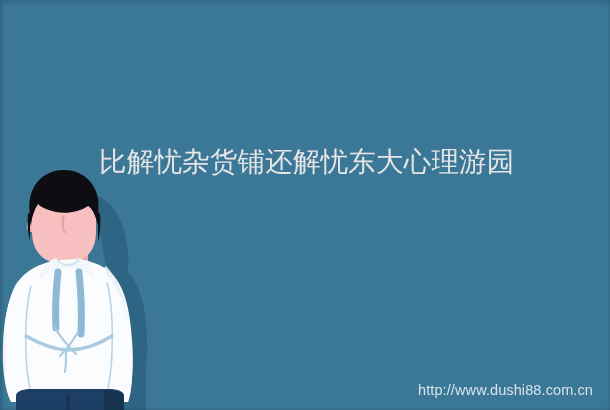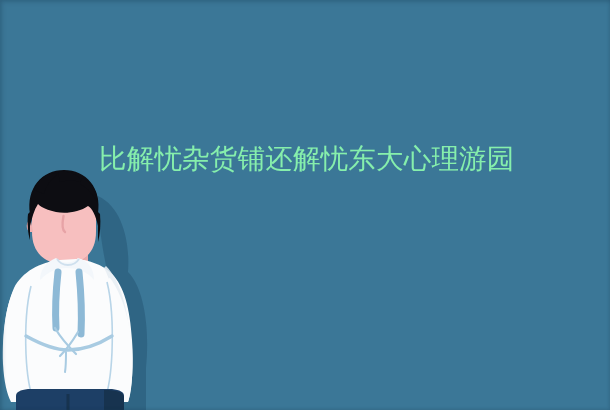--- a/index.html
+++ b/index.html
@@ -25,28 +25,27 @@
                 inset -1px -1px 3px rgba(25, 60, 82, 0.16);
     z-index: 6;
   }
 
   
   #headline {
     position: absolute;
     left: 99px;
     top: 146px;
     width: 500px;
-    color: #86efac;
+    color: #e5e5e5;
     font-size: 27.5px;
     line-height: 32px;
     letter-spacing: 0.2px;
     font-weight: 400;
     z-index: 4;
     text-rendering: geometricPrecision;
-    font-family: Liberation Mono, monospace;
   }
   #headline .ln { display: block; white-space: nowrap; }
 
   
   #watermark {
     position: absolute;
     right: 17px;
     bottom: 12px;
     color: rgba(255, 255, 255, 0.80);
     font-size: 14.5px;
@@ -151,15 +150,16 @@
         <path d="M68 226 L68 242" stroke="#17334f" stroke-width="3" fill="none"></path>
       </g>
 
     </svg>
   </div>
 
   <div id="headline">
     <span class="ln">比解忧杂货铺还解忧东大心理游园</span>
   </div>
 
+  <div id="watermark">http://www.dushi88.com.cn</div>
 
   <div id="edge-vignette"></div>
 </div>
 
 </body></html>

